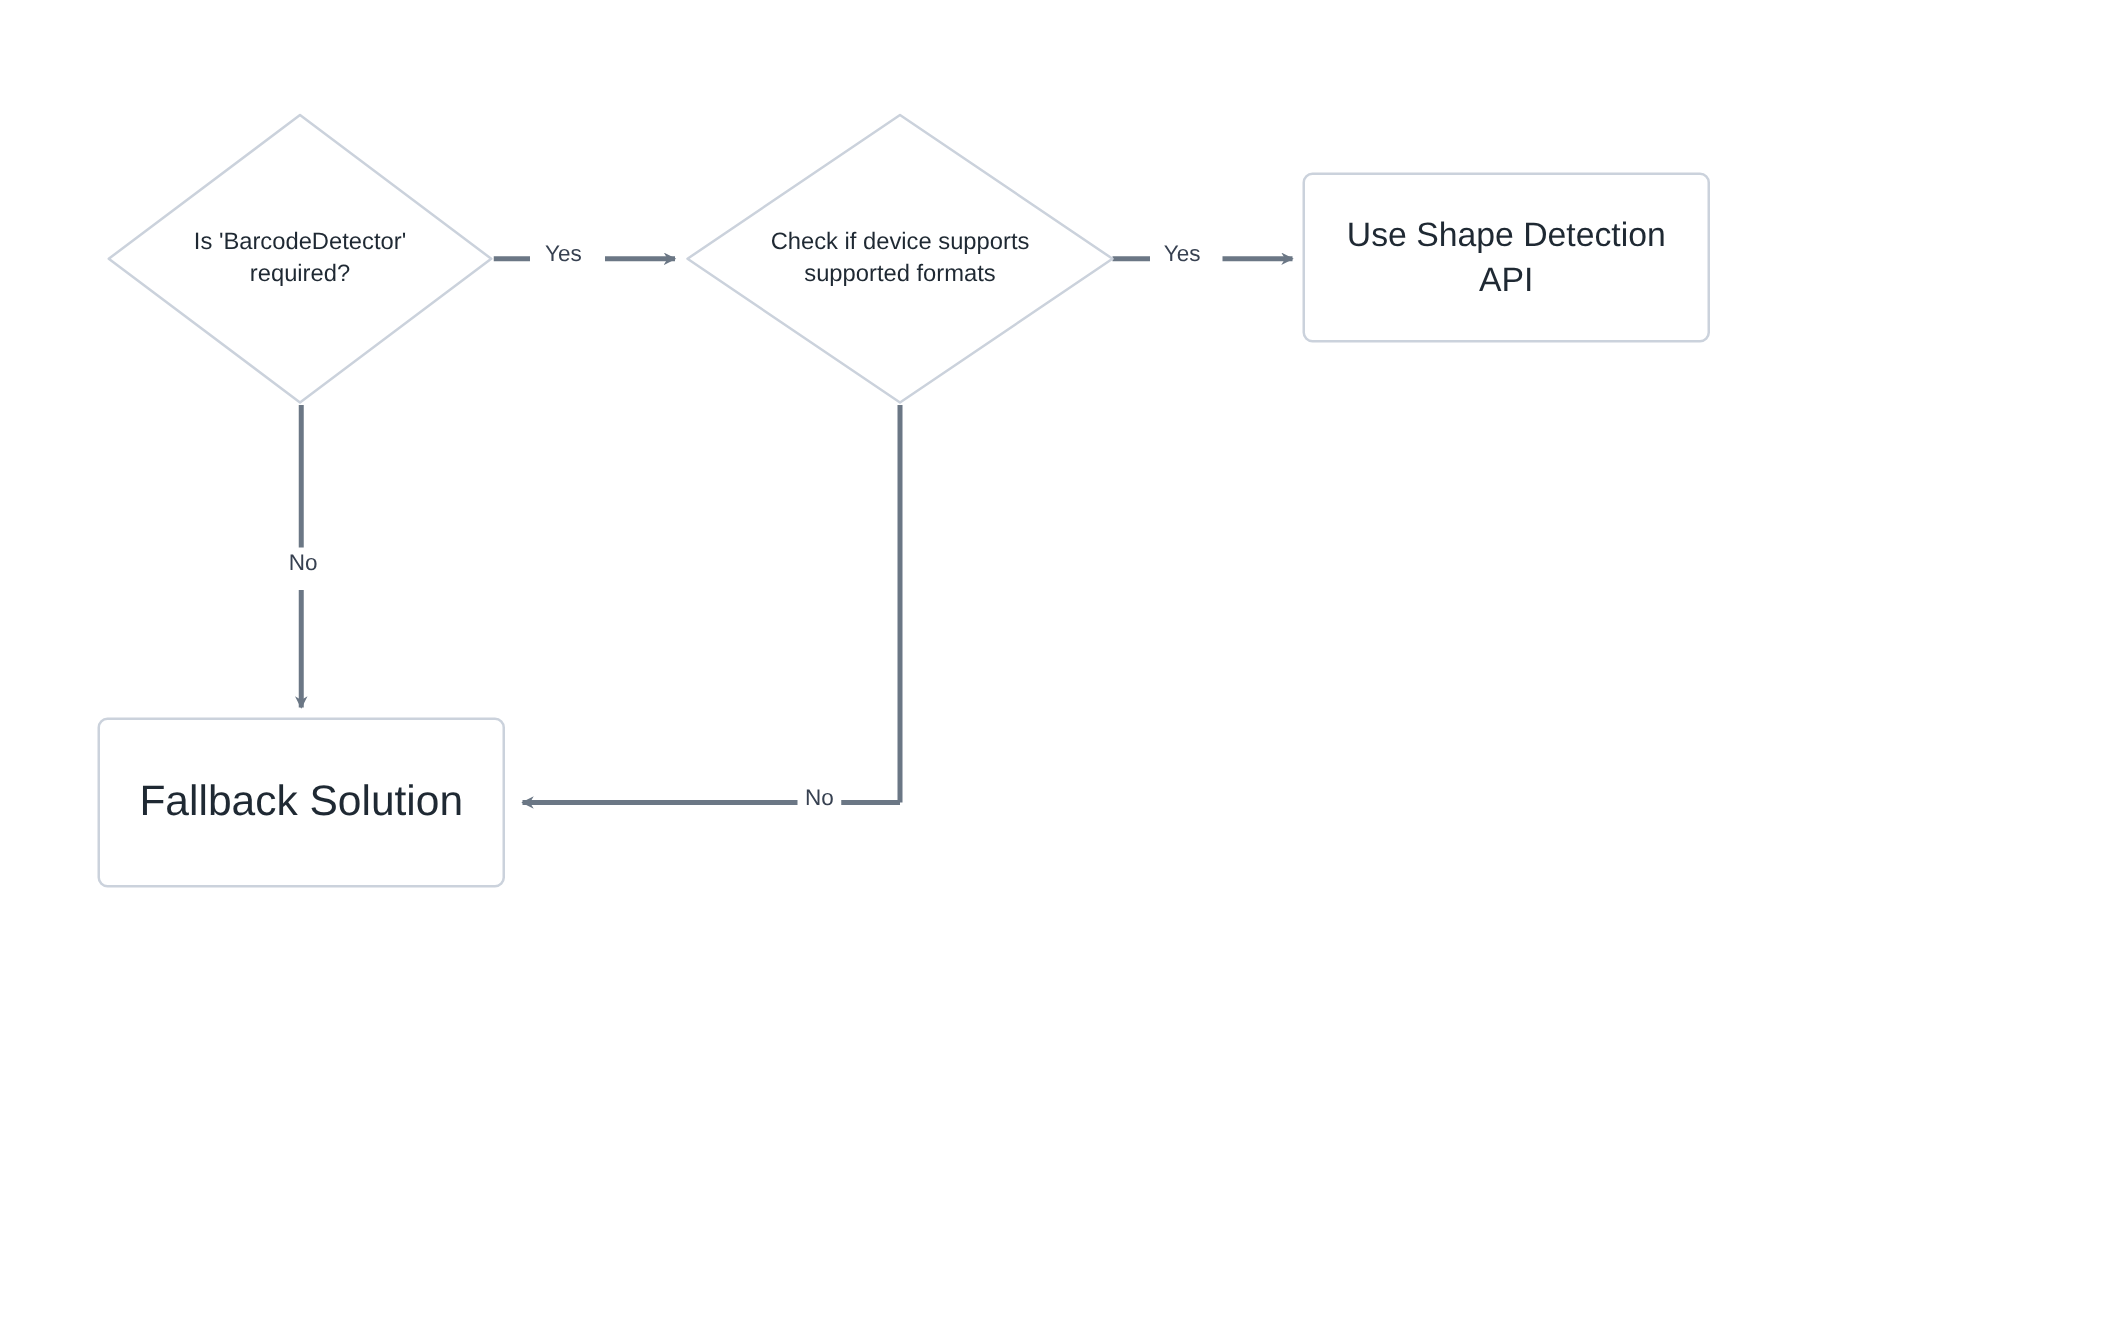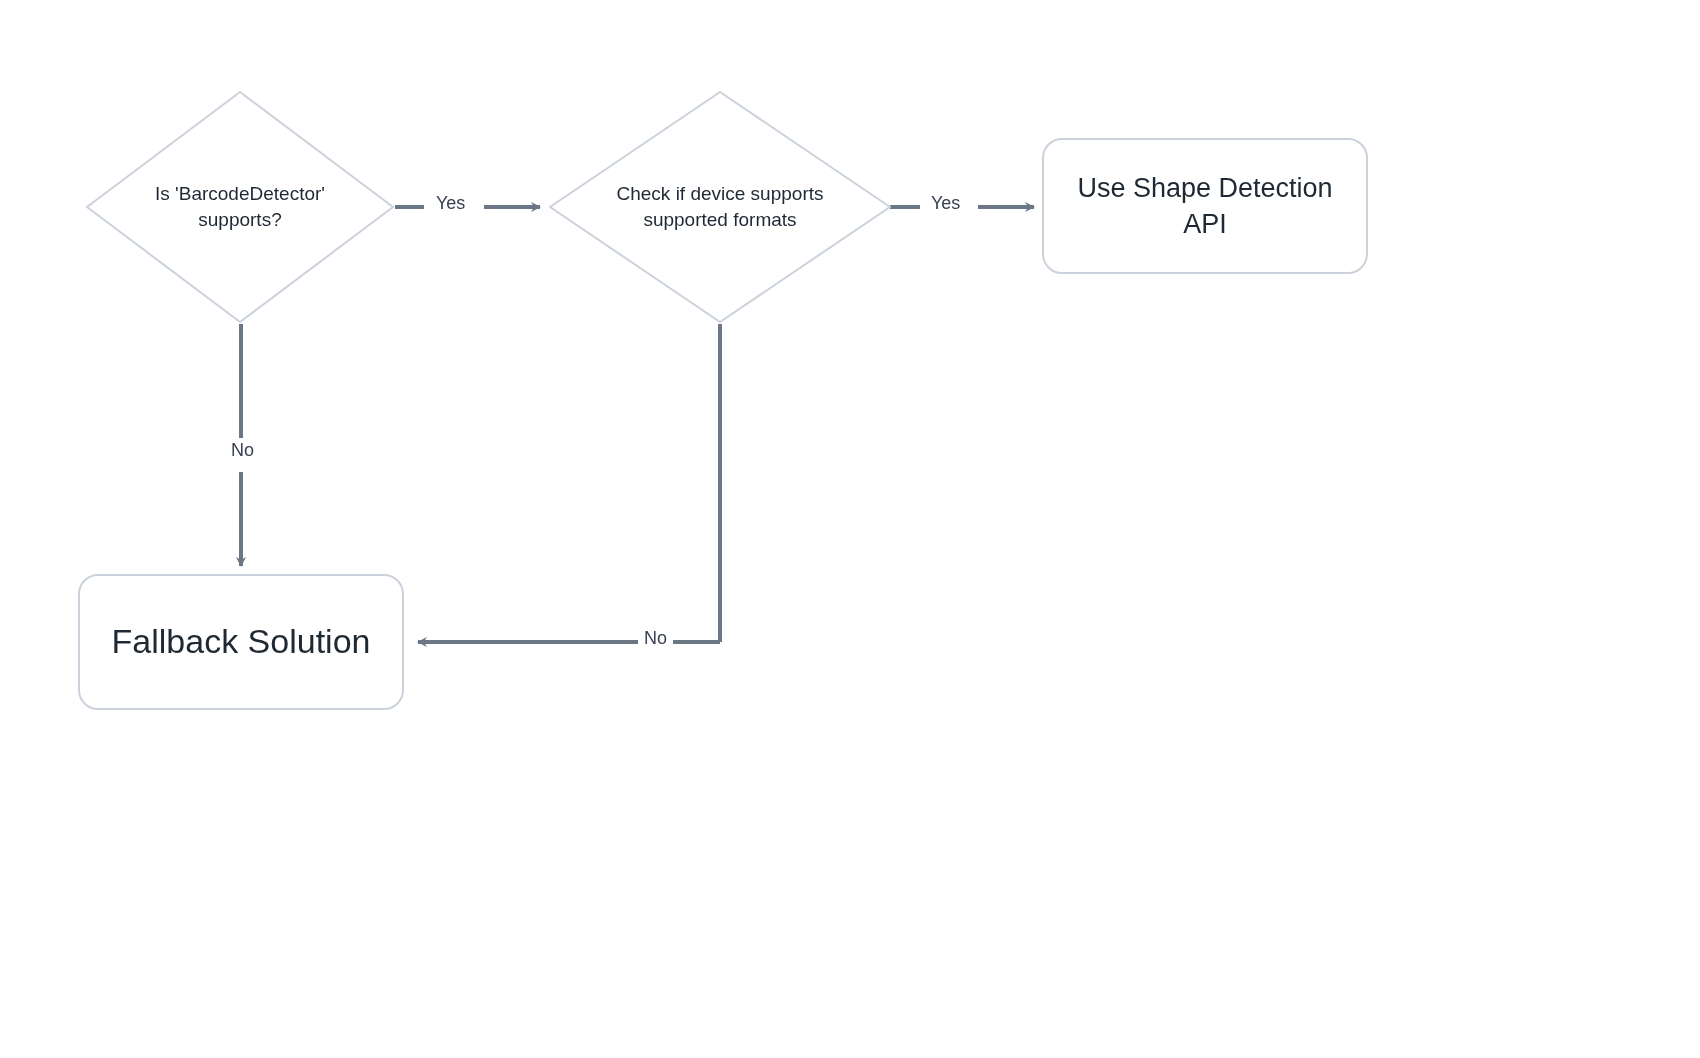--- a/index.html
+++ b/index.html
@@ -25,21 +25,21 @@
       align-items: center;
       justify-content: center;
       text-align: center;
       color: #1f2933;
       font-size: 23px;
       line-height: 1.35;
       padding: 12px 20px;
     }
     .rect-node {
       border: 2px solid #cbd2dc;
-      border-radius: 20px;
+      border-radius: 8px;
       background: #ffffff;
     }
     .diamond-wrap {
       position: absolute;
     }
     .diamond-shape {
       position: absolute;
       inset: 0;
     }
     .diamond-shape svg {
@@ -106,21 +106,21 @@
 
   <div class="diamond-wrap" style="left:85px; top:90px; width:310px; height:234px;">
     <div class="diamond-shape">
       <svg viewBox="0 0 310 234" preserveAspectRatio="none">
         <polygon points="155,2 308,117 155,232 2,117" fill="#ffffff" stroke="#cbd2dc" stroke-width="2" stroke-linejoin="round"></polygon>
       </svg>
     </div>
     <div class="diamond-text">
       <div>
         <span>Is 'BarcodeDetector'</span><br>
-        <span>supports?</span>
+        <span>required?</span>
       </div>
     </div>
   </div>
 
   <div class="diamond-wrap" style="left:548px; top:90px; width:344px; height:234px;">
     <div class="diamond-shape">
       <svg viewBox="0 0 344 234" preserveAspectRatio="none">
         <polygon points="172,2 342,117 172,232 2,117" fill="#ffffff" stroke="#cbd2dc" stroke-width="2" stroke-linejoin="round"></polygon>
       </svg>
     </div>

